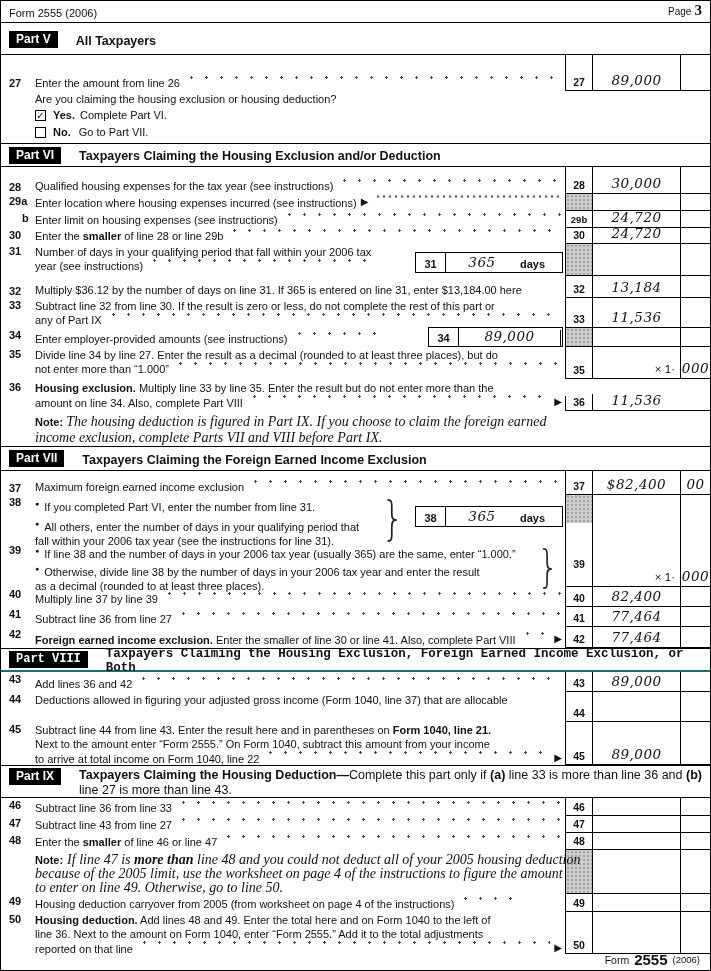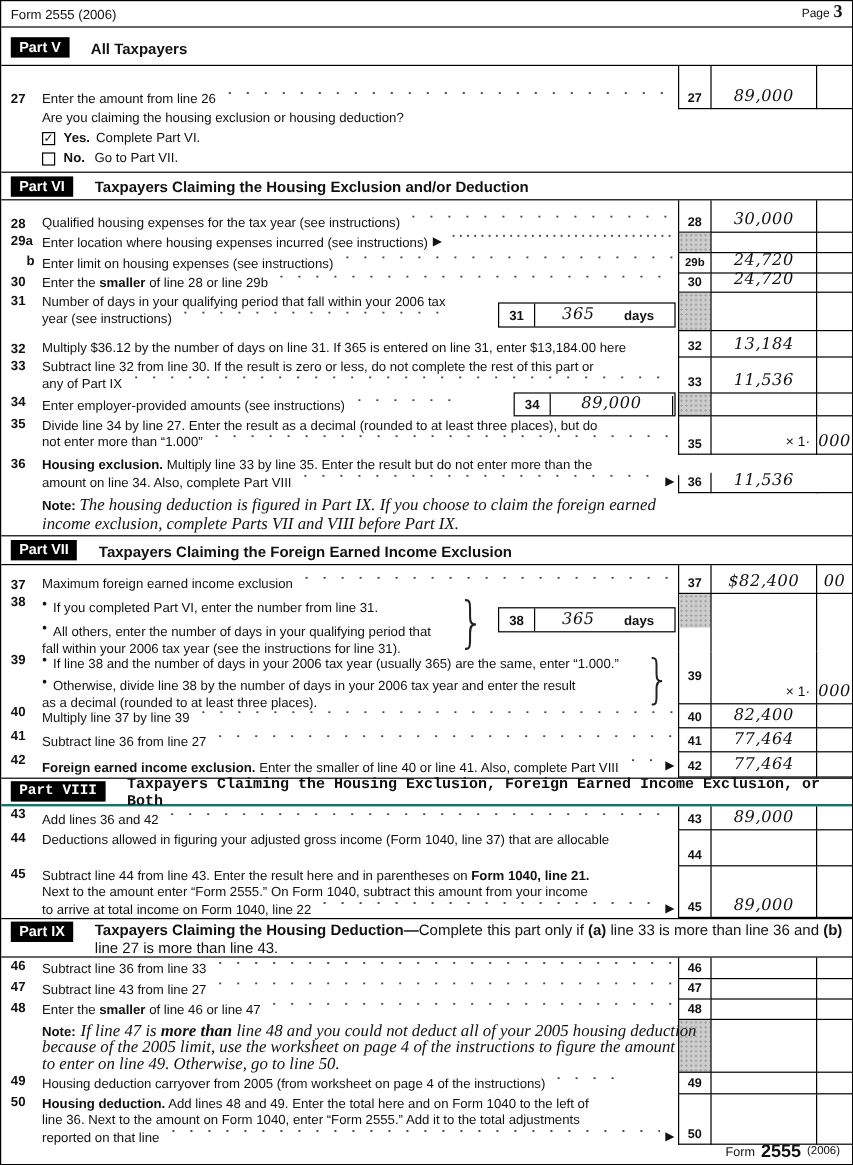--- a/index.html
+++ b/index.html
@@ -423,21 +423,21 @@
         <span class="hw">77,464</span>
       </div>
     <div class="cc"></div>
   </div>
 
   <div class="frow" style="height:21px;">
     <div class="lab">
         <span class="lno">42</span>
       <div class="ltw">
           <div class="tline">
-        <span><span class="b">Foreign earned income exclusion.</span><span> Enter the smaller of line 40 or line 41. Also, complete Part VIII</span></span>
+        <span><span class="b">Foreign earned income exclusion.</span><span> Enter the smaller of line 30 or line 41. Also, complete Part VIII</span></span>
         <span class="leader"></span>
         <span class="arrow">▶</span>
       </div>
         </div>
     </div>
     <div class="nc">42</div>
     <div class="ac">
         <span class="hw">77,464</span>
       </div>
     <div class="cc"></div>

